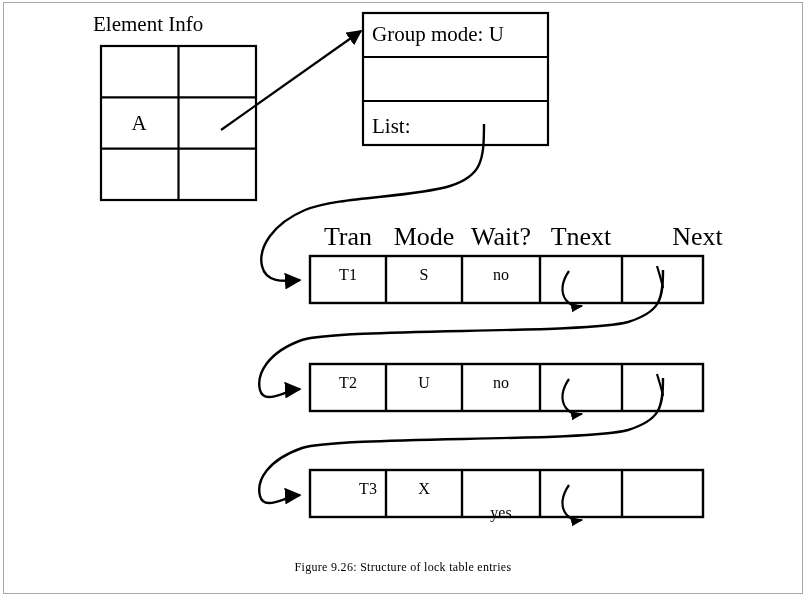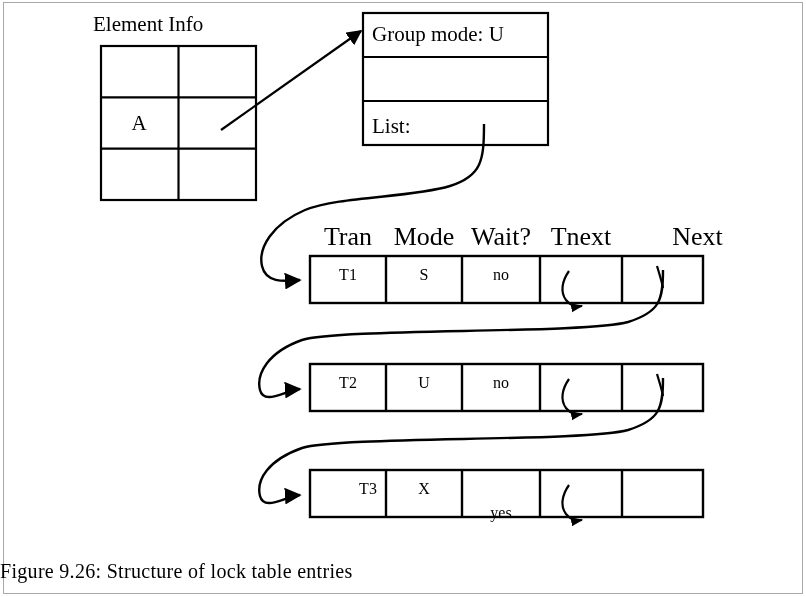--- a/index.html
+++ b/index.html
@@ -72,21 +72,22 @@
   }
   
   .cell-txt {
     font-size: 16px;
     text-align: center;
   }
   .caption {
     left: 0px;
     top: 561px;
     width: 806px;
-    font-size: 20px;
+    text-align: center;
+    font-size: 12px;
     letter-spacing: 0.3px;
   }
 </style>
 </head>
 <body>
 
 <div id="figure-root">
 
   <div class="page-frame"></div>
 

